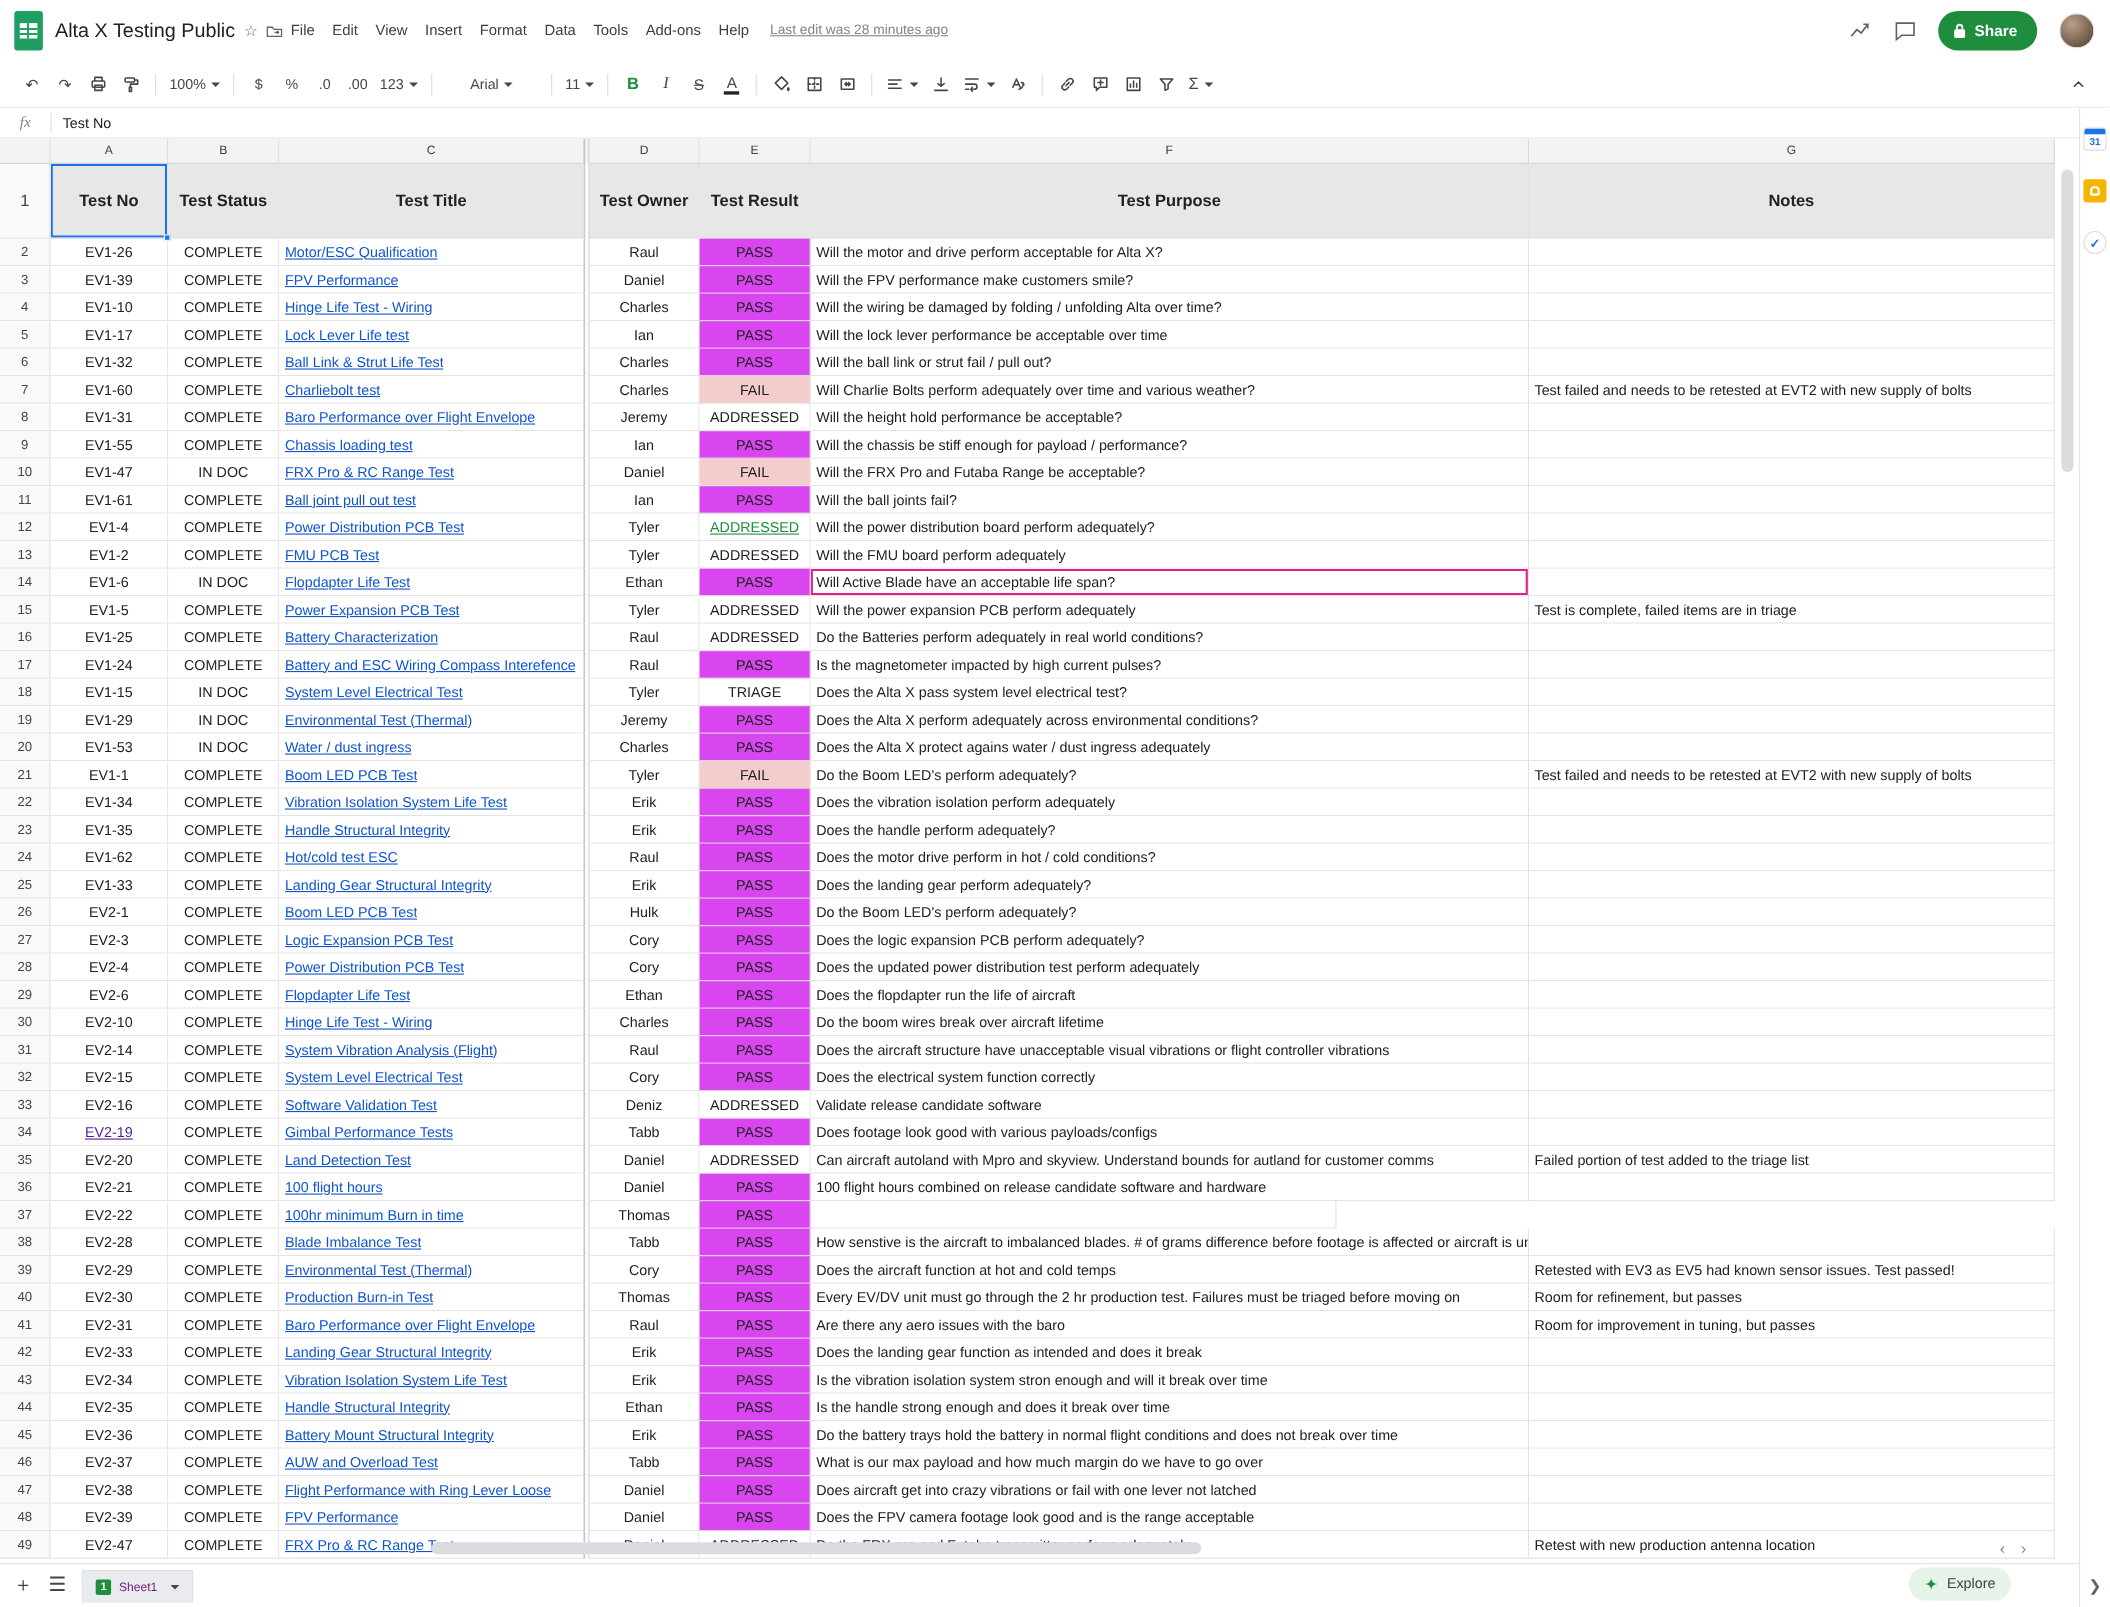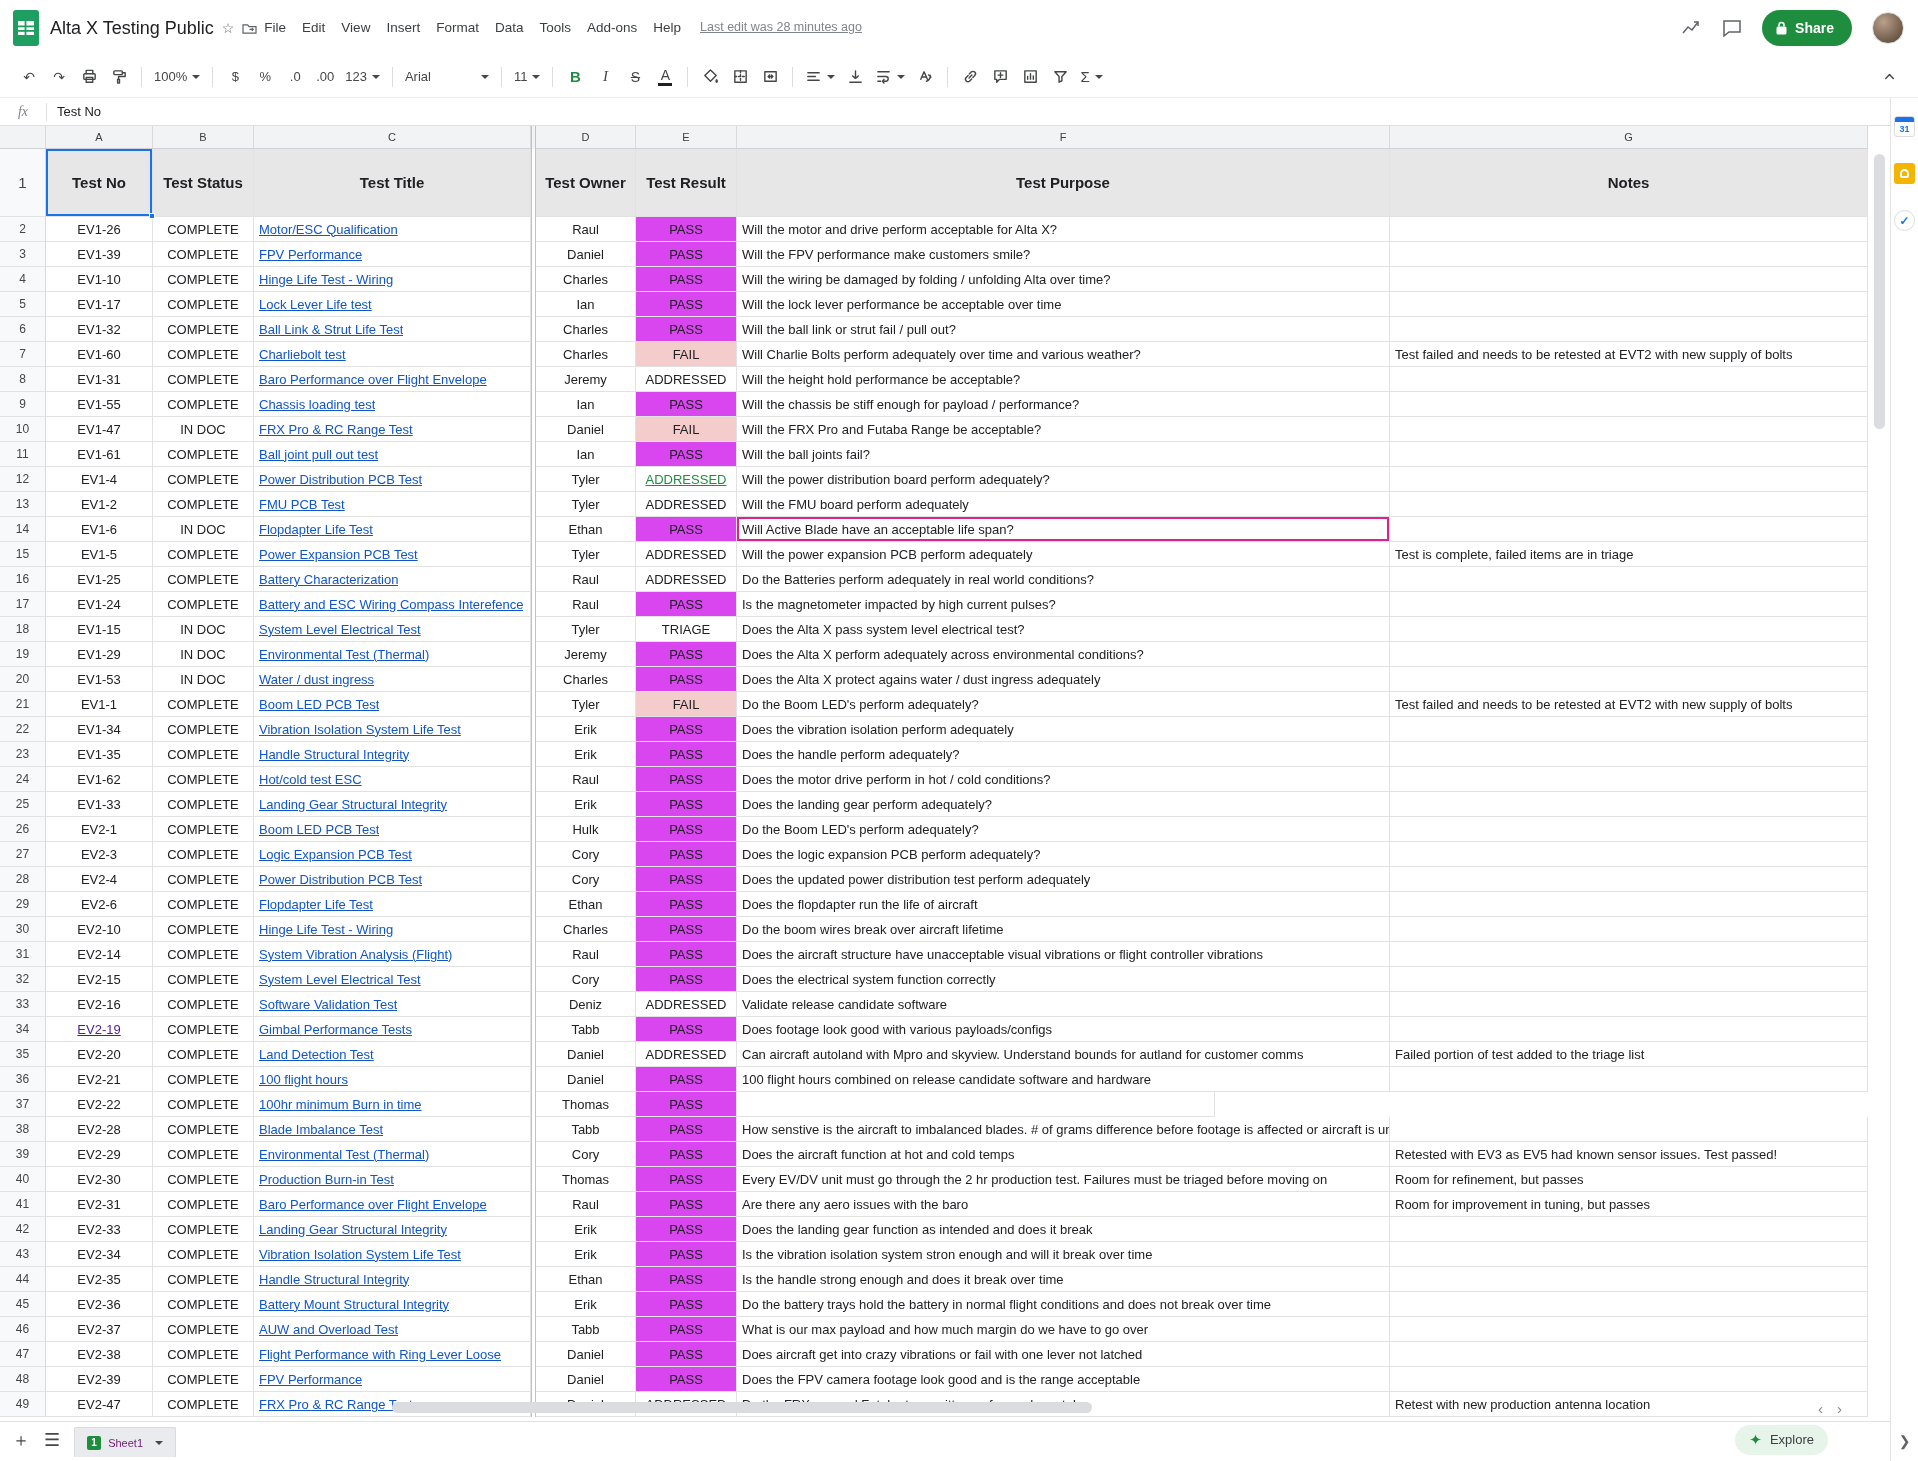--- a/index.html
+++ b/index.html
@@ -177,21 +177,21 @@
   <span class="tb-sep"></span>
   <span class="tb txt">$</span>
   <span class="tb txt">%</span>
   <span class="tb txt">.0</span>
   <span class="tb txt">.00</span>
   <span class="tb txt">
       <span>123</span>
       <span class="caret"></span>
     </span>
   <span class="tb-sep"></span>
-  <span class="tb txt" style="min-width:90px;justify-content:space-between">
+  <span class="tb txt" style="min-width:90px;">
       <span>Arial</span>
       <span class="caret"></span>
     </span>
   <span class="tb-sep"></span>
   <span class="tb txt">
       <span>11</span>
       <span class="caret"></span>
     </span>
   <span class="tb-sep"></span>
   <span class="tb bold-on">B</span>

